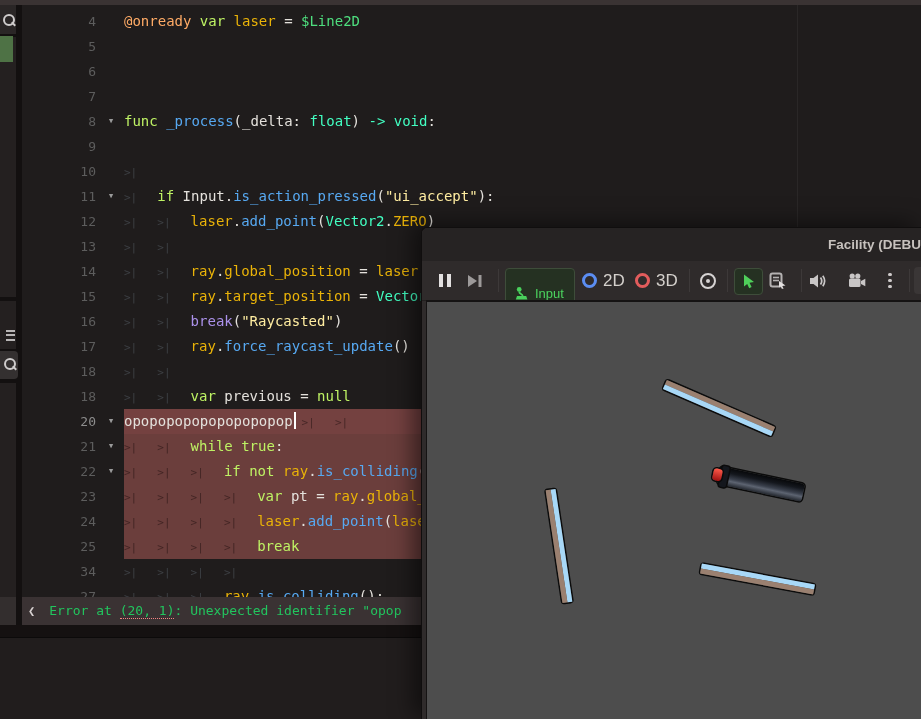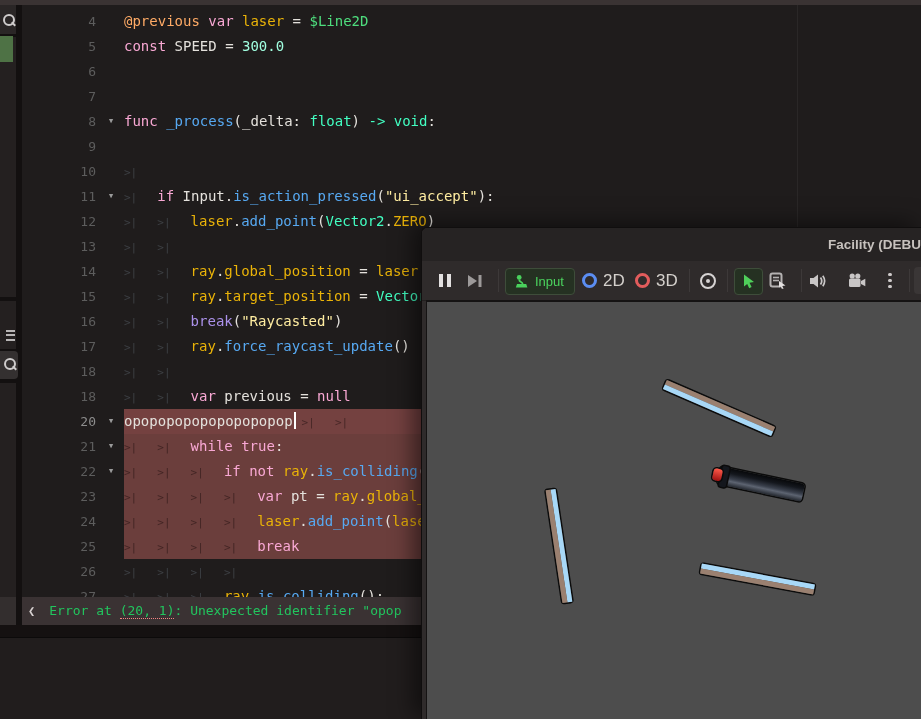--- a/index.html
+++ b/index.html
@@ -33,21 +33,21 @@
              font-family:"DejaVu Sans Mono",monospace;font-size:14px;white-space:pre;}
   .lnum{position:absolute;left:0;top:0;width:74px;text-align:right;color:#5d5d5d;font-size:13px;}
   .cur .lnum{color:#8d8d8d;}
   .fold{position:absolute;left:80px;top:-1px;width:18px;text-align:center;color:#9a9a9a;font-size:11px;}
   .content{position:absolute;left:102px;top:0;right:0;height:25px;}
   .err .content{background:#6b3e3c;}
   .cur .content{background:#744140;}
   .tab{display:inline-block;width:33.3px;color:rgba(165,185,205,0.22);font-size:11px;}
   .err .tab{color:rgba(25,12,12,0.5);}
   .caret{display:inline-block;width:2px;height:17px;background:#ffffff;vertical-align:middle;margin:0 0 3px 1px;}
-  .tk-kw{color:#f9a8d4}.tk-fn{color:#57a9f2}.tk-mem{color:#eab308}.tk-typ{color:#42ffc2}
+  .tk-kw{color:#bef264}.tk-fn{color:#57a9f2}.tk-mem{color:#eab308}.tk-typ{color:#42ffc2}
   .tk-num{color:#a1ffe0}.tk-str{color:#ffeda1}.tk-ann{color:#ffab66}.tk-glb{color:#ab91ea}
   .tk-txt{color:#e4e1dc}.tk-node{color:#4ede7e}
   
   #error-bar{position:absolute;left:22px;top:597px;width:899px;height:28px;background:#3a3233;
              font-family:"DejaVu Sans Mono",monospace;font-size:13px;line-height:28px;white-space:pre;}
   #error-chevron{color:#d8d2d2;margin:0 14px 0 6px;font-size:12px;}
   .err-text{color:#22c55e;}
   #error-loc{border-bottom:1px dotted #f28181;}
   #gap-row{position:absolute;left:0;top:625px;width:921px;height:12px;background:#151111;}
   #bottom-panel{position:absolute;left:0;top:637px;width:921px;height:82px;background:#211d1d;border-top:1px solid #0c0a0a;}
@@ -101,43 +101,43 @@
     <div id="rail-search-box">
         <span class="mag"></span>
       </div>
     <div class="rail-block" id="rail-blk-c"></div>
     <div class="rail-block" id="rail-blk-err"></div>
   </div>
 
   <div id="editor">
     <div id="guideline"></div>
     <div id="code-lines">
-        <div class="code-line" style="top: 3.5px;"><span class="lnum">4</span><span class="content"><span class="tk-ann">@previous </span><span class="tk-kw">var </span><span class="tk-mem">laser </span><span class="tk-txt">= </span><span class="tk-node">$Line2D</span></span></div>
-        <div class="code-line" style="top: 28.5px;"><span class="lnum">5</span><span class="content"><span class="tk-kw">const </span><span class="tk-txt">SPEED </span><span class="tk-txt">= </span><span class="tk-num">300.0</span></span></div>
+        <div class="code-line" style="top: 3.5px;"><span class="lnum">4</span><span class="content"><span class="tk-ann">@onready </span><span class="tk-kw">var </span><span class="tk-mem">laser </span><span class="tk-txt">= </span><span class="tk-node">$Line2D</span></span></div>
+        <div class="code-line" style="top: 28.5px;"><span class="lnum">5</span></div>
         <div class="code-line" style="top: 53.5px;"><span class="lnum">6</span><span class="content"></span></div>
         <div class="code-line" style="top: 78.5px;"><span class="lnum">7</span><span class="content"></span></div>
         <div class="code-line" style="top: 103.5px;"><span class="lnum">8</span><span class="fold">▾</span><span class="content"><span class="tk-kw">func </span><span class="tk-fn">_process</span><span class="tk-txt">(_delta: </span><span class="tk-typ">float</span><span class="tk-txt">) </span><span class="tk-typ">-&gt; void</span><span class="tk-txt">:</span></span></div>
         <div class="code-line" style="top: 128.5px;"><span class="lnum">9</span></div>
         <div class="code-line" style="top: 153.5px;"><span class="lnum">10</span><span class="content"><span class="tab">&gt;|</span></span></div>
         <div class="code-line" style="top: 178.5px;"><span class="lnum">11</span><span class="fold">▾</span><span class="content"><span class="tab">&gt;|</span><span class="tk-kw">if </span><span class="tk-txt">Input.</span><span class="tk-fn">is_action_pressed</span><span class="tk-txt">(</span><span class="tk-str">"ui_accept"</span><span class="tk-txt">):</span></span></div>
         <div class="code-line" style="top: 203.5px;"><span class="lnum">12</span><span class="content"><span class="tab">&gt;|</span><span class="tab">&gt;|</span><span class="tk-mem">laser</span><span class="tk-txt">.</span><span class="tk-fn">add_point</span><span class="tk-txt">(</span><span class="tk-typ">Vector2</span><span class="tk-txt">.</span><span class="tk-mem">ZERO</span><span class="tk-txt">)</span></span></div>
         <div class="code-line" style="top: 228.5px;"><span class="lnum">13</span><span class="content"><span class="tab">&gt;|</span><span class="tab">&gt;|</span></span></div>
         <div class="code-line" style="top: 253.5px;"><span class="lnum">14</span><span class="content"><span class="tab">&gt;|</span><span class="tab">&gt;|</span><span class="tk-mem">ray</span><span class="tk-txt">.</span><span class="tk-mem">global_position</span><span class="tk-txt"> = </span><span class="tk-mem">laser</span><span class="tk-txt">.</span><span class="tk-mem">global_position</span></span></div>
         <div class="code-line" style="top: 278.5px;"><span class="lnum">15</span><span class="content"><span class="tab">&gt;|</span><span class="tab">&gt;|</span><span class="tk-mem">ray</span><span class="tk-txt">.</span><span class="tk-mem">target_position</span><span class="tk-txt"> = </span><span class="tk-typ">Vector2</span><span class="tk-txt">(</span></span></div>
         <div class="code-line" style="top: 303.5px;"><span class="lnum">16</span><span class="content"><span class="tab">&gt;|</span><span class="tab">&gt;|</span><span class="tk-glb">break</span><span class="tk-txt">(</span><span class="tk-str">"Raycasted"</span><span class="tk-txt">)</span></span></div>
         <div class="code-line" style="top: 328.5px;"><span class="lnum">17</span><span class="content"><span class="tab">&gt;|</span><span class="tab">&gt;|</span><span class="tk-mem">ray</span><span class="tk-txt">.</span><span class="tk-fn">force_raycast_update</span><span class="tk-txt">()</span></span></div>
         <div class="code-line" style="top: 353.5px;"><span class="lnum">18</span><span class="content"><span class="tab">&gt;|</span><span class="tab">&gt;|</span></span></div>
         <div class="code-line" style="top: 378.5px;"><span class="lnum">18</span><span class="content"><span class="tab">&gt;|</span><span class="tab">&gt;|</span><span class="tk-kw">var </span><span class="tk-txt">previous </span><span class="tk-txt">= </span><span class="tk-kw">null</span></span></div>
         <div class="code-line err cur" style="top: 403.5px;"><span class="lnum">20</span><span class="fold">▾</span><span class="content"><span class="tk-txt">opopopopopopopopopop</span><span class="caret"></span><span class="tab" style="margin-left: 6px;">&gt;|</span><span class="tab" style="margin-left: 0px;">&gt;|</span></span></div>
         <div class="code-line err" style="top: 428.5px;"><span class="lnum">21</span><span class="fold">▾</span><span class="content"><span class="tab">&gt;|</span><span class="tab">&gt;|</span><span class="tk-kw">while </span><span class="tk-kw">true</span><span class="tk-txt">:</span></span></div>
         <div class="code-line err" style="top: 453.5px;"><span class="lnum">22</span><span class="fold">▾</span><span class="content"><span class="tab">&gt;|</span><span class="tab">&gt;|</span><span class="tab">&gt;|</span><span class="tk-kw">if </span><span class="tk-kw">not </span><span class="tk-mem">ray</span><span class="tk-txt">.</span><span class="tk-fn">is_colliding</span><span class="tk-txt">(</span></span></div>
         <div class="code-line err" style="top: 478.5px;"><span class="lnum">23</span><span class="content"><span class="tab">&gt;|</span><span class="tab">&gt;|</span><span class="tab">&gt;|</span><span class="tab">&gt;|</span><span class="tk-kw">var </span><span class="tk-txt">pt </span><span class="tk-txt">= </span><span class="tk-mem">ray</span><span class="tk-txt">.</span><span class="tk-mem">global_position</span></span></div>
         <div class="code-line err" style="top: 503.5px;"><span class="lnum">24</span><span class="content"><span class="tab">&gt;|</span><span class="tab">&gt;|</span><span class="tab">&gt;|</span><span class="tab">&gt;|</span><span class="tk-mem">laser</span><span class="tk-txt">.</span><span class="tk-fn">add_point</span><span class="tk-txt">(</span><span class="tk-mem">laser</span><span class="tk-txt">.</span></span></div>
         <div class="code-line err" style="top: 528.5px;"><span class="lnum">25</span><span class="content"><span class="tab">&gt;|</span><span class="tab">&gt;|</span><span class="tab">&gt;|</span><span class="tab">&gt;|</span><span class="tk-kw">break</span></span></div>
-        <div class="code-line" style="top: 553.5px;"><span class="lnum">26</span><span class="content"><span class="tab">&gt;|</span><span class="tab">&gt;|</span><span class="tab">&gt;|</span><span class="tab">&gt;|</span></span></div>
+        <div class="code-line" style="top: 553.5px;"><span class="lnum">34</span><span class="content"><span class="tab">&gt;|</span><span class="tab">&gt;|</span><span class="tab">&gt;|</span><span class="tab">&gt;|</span></span></div>
         <div class="code-line" style="top: 578.5px;"><span class="lnum">27</span><span class="content"><span class="tab">&gt;|</span><span class="tab">&gt;|</span><span class="tab">&gt;|</span><span class="tk-mem">ray</span><span class="tk-txt">.</span><span class="tk-fn">is_colliding</span><span class="tk-txt">():</span></span></div>
       </div>
   </div>
 
   <div id="error-bar"><span id="error-chevron">❮</span><span class="err-text">Error at </span><span class="err-text" id="error-loc">(20, 1)</span><span class="err-text">: Unexpected identifier "opop</span></div>
 
   <div id="gap-row"></div>
   <div id="bottom-panel"></div>
 
   <div id="debug-window">
@@ -149,21 +149,21 @@
           <i></i>
           <i></i>
         </div>
       <div class="tb-item" style="left:45px">
         <svg width="16" height="14" viewBox="0 0 16 14">
             <polygon points="1,1 10,7 1,13" fill="#9d9a9a"></polygon>
             <rect x="11.5" y="1" width="3" height="12" fill="#9d9a9a"></rect>
           </svg>
       </div>
       <div class="tb-sep" style="left:76px"></div>
-      <div class="tb-item tb-pressed" style="left:83px;padding:0 10px 0 8px">
+      <div class="tb-item tb-pressed" style="left:83px;padding:12px 10px 0 8px">
         <svg width="15" height="15" viewBox="0 0 15 15">
           <circle cx="5.2" cy="3.4" r="2.4" fill="#49d15c"></circle>
           <path d="M5.2,5.5 C5.2,8.5 8.6,7.5 8.6,10" stroke="#49d15c" stroke-width="1.8" fill="none"></path>
           <path d="M3,10 L12.2,10 L13.4,13.4 L1.8,13.4 Z" fill="#49d15c"></path>
         </svg>
         <span class="tb-label-green">Input</span>
       </div>
       <div class="tb-item" style="left:160px">
         <span class="ring" style="border-color:#5b8df2"></span>
         <span class="tb-label">2D</span>

